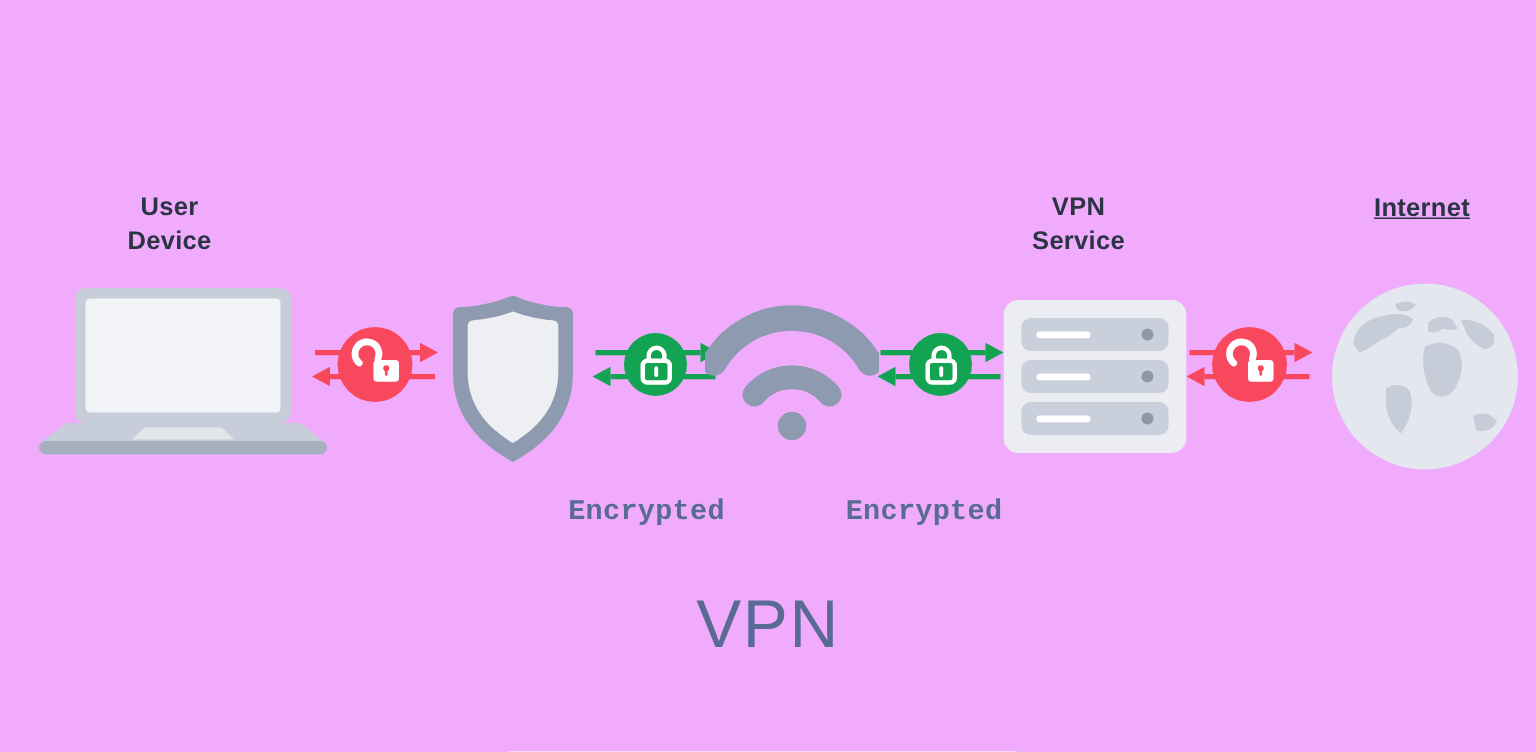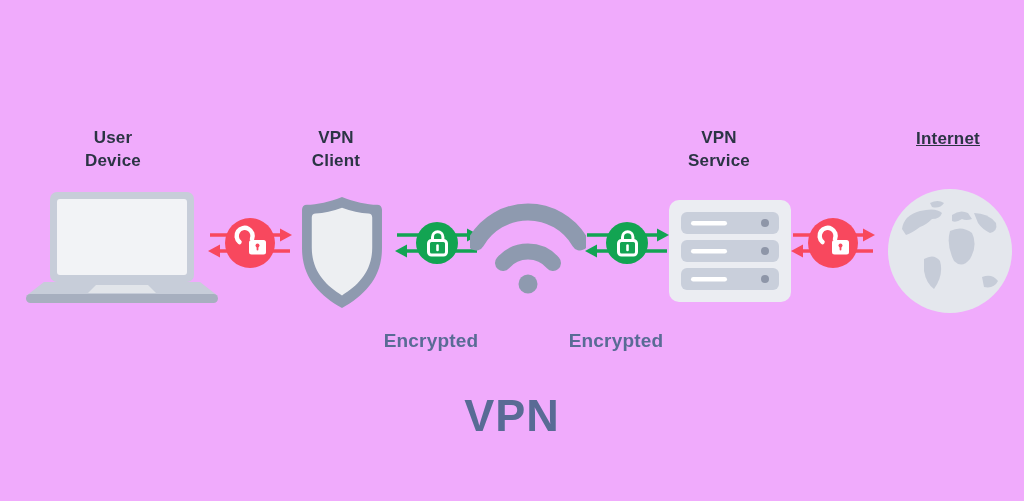--- a/index.html
+++ b/index.html
@@ -7,34 +7,33 @@
     position:relative;width:1024px;height:501px;background:#f0abfc;overflow:hidden;
     font-family:"Liberation Sans",sans-serif;
   }
   .node-label{
     position:absolute;text-align:center;font-weight:bold;font-size:17px;
     line-height:23px;color:#2B3444;letter-spacing:.2px;
   }
   .icon-box{position:absolute;}
   .encrypted-label{
     position:absolute;text-align:center;font-weight:bold;font-size:19px;
-    color:#596B95;letter-spacing:.2px;
+    color:#596B95;letter-spacing:.2px;font-family:Liberation Mono, monospace;
   }
   .main-title{
     position:absolute;left:412px;top:390px;width:200px;text-align:center;
-    font-weight:bold;font-size:45px;color:#596B95;letter-spacing:1px;
+    font-weight:normal;font-size:45px;color:#596B95;letter-spacing:1px;
   }
 </style>
 </head>
 <body>
 
 <div class="canvas">
 
   <div class="node-label" style="left:73px;top:126px;width:80px;">User Device</div>
-  <div class="node-label" style="left:296px;top:126px;width:80px;">VPN Client</div>
   <div class="node-label" style="left:679px;top:126px;width:80px;">VPN Service</div>
   <div class="node-label" style="left:888px;top:127px;width:120px;text-decoration:underline;">Internet</div>
 
   <div class="icon-box" style="left:26px;top:192px;">
     <svg width="192" height="114" viewBox="0 0 192 114">
       <rect x="24" y="0" width="144" height="90" rx="7" fill="#C7CDD9"></rect>
       <rect x="31" y="7" width="130" height="76" rx="3" fill="#F2F3F6"></rect>
       <path d="M18 90 H174 L192 104 H0 Z" fill="#C7CDD9"></path>
       <rect x="0" y="102" width="192" height="9" rx="4.5" fill="#A7AFBF"></rect>
       <path d="M70 93 H122 L130 101 H62 Z" fill="#E2E5EA"></path>

